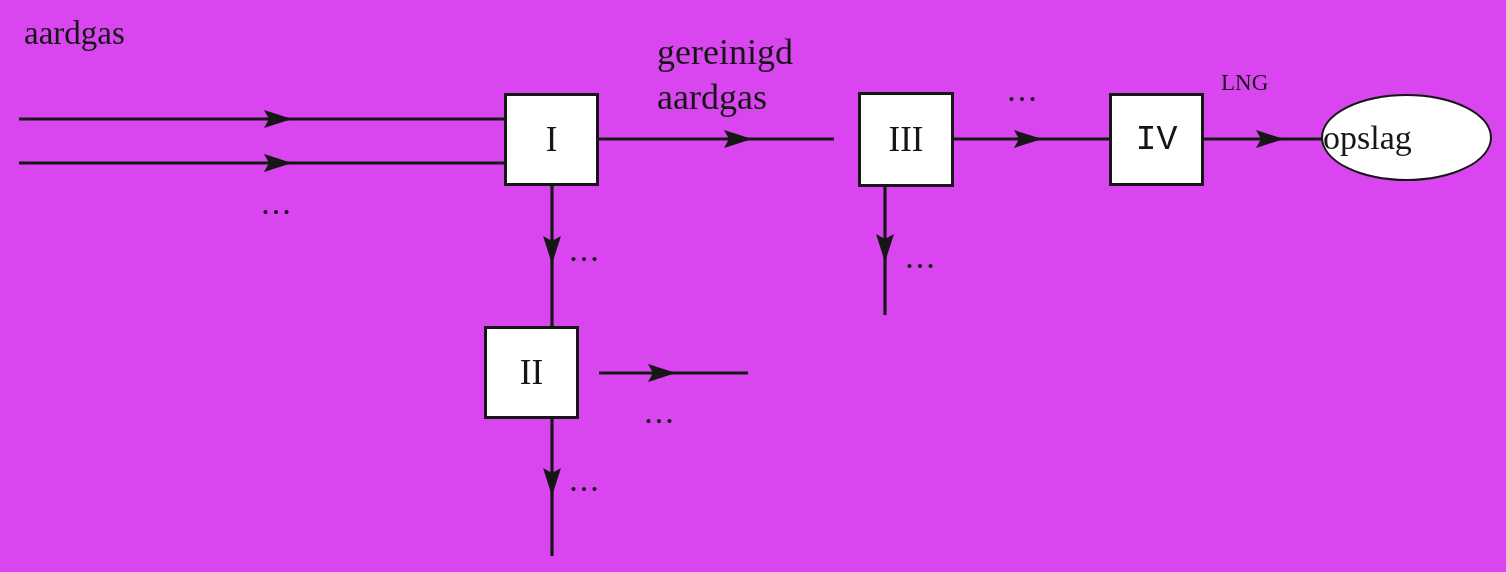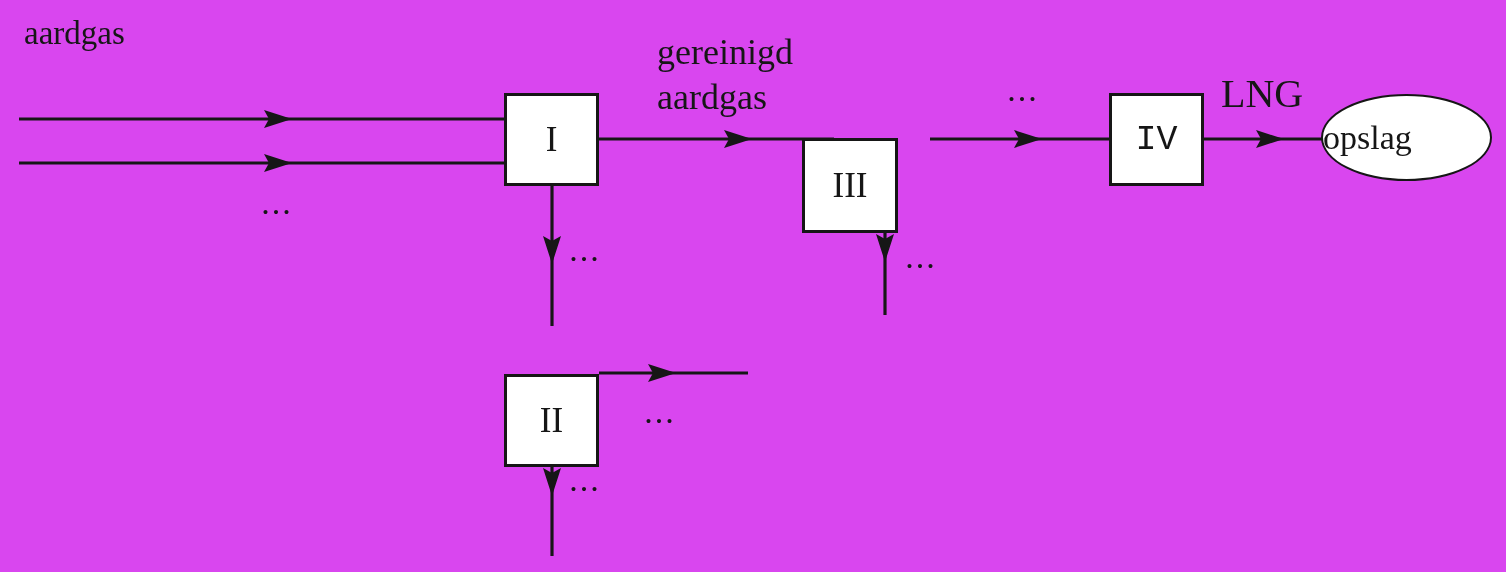--- a/index.html
+++ b/index.html
@@ -23,41 +23,41 @@
     position: absolute;
     box-sizing: border-box;
     border: 3px solid #161616;
     background: #ffffff;
     display: flex;
     align-items: center;
     justify-content: center;
     font-size: 35px;
   }
   .box-1 { left: 504px; top: 93px;  width: 95px; height: 93px; }
-  .box-2 { left: 504px; top: 326px; width: 95px; height: 93px; margin-top: 48px; }
-  .box-3 { left: 802px; top: 92px;  width: 96px; height: 95px; margin-top: 46px; }
+  .box-2 { left: 484px; top: 326px; width: 95px; height: 93px; }
+  .box-3 { left: 858px; top: 92px;  width: 96px; height: 95px; }
   .box-4 { left: 1109px; top: 93px; width: 95px; height: 93px; font-family: Liberation Mono, monospace; }
   .storage-ellipse {
     position: absolute;
     left: 1321px; top: 94px;
     width: 171px; height: 87px;
     box-sizing: border-box;
     border: 2.5px solid #161616;
     border-radius: 50%;
     background: #ffffff;
     display: flex;
     align-items: center;
     justify-content: flex-start;
     font-size: 34px;
   }
   .lbl { position: absolute; white-space: nowrap; }
   .feed-label { left: 24px; top: 12px; font-size: 33px; line-height: 42px; }
   .feed-label sub { font-size: 22px; line-height: 0; }
   .purified-label { left: 657px; top: 30px; font-size: 36px; line-height: 45px; }
-  .lng-label { left: 1221px; top: 70px; font-size: 40px; }
+  .lng-label { left: 1221px; top: 70px; font-size: 23px; }
   .dots {
     position: absolute;
     width: 44px;
     text-align: center;
     font-size: 34px;
     letter-spacing: 2px;
     line-height: 40px;
   }
   .dots-feed      { left: 255px;  top: 183px; }
   .dots-below-1   { left: 563px;  top: 230px; }

